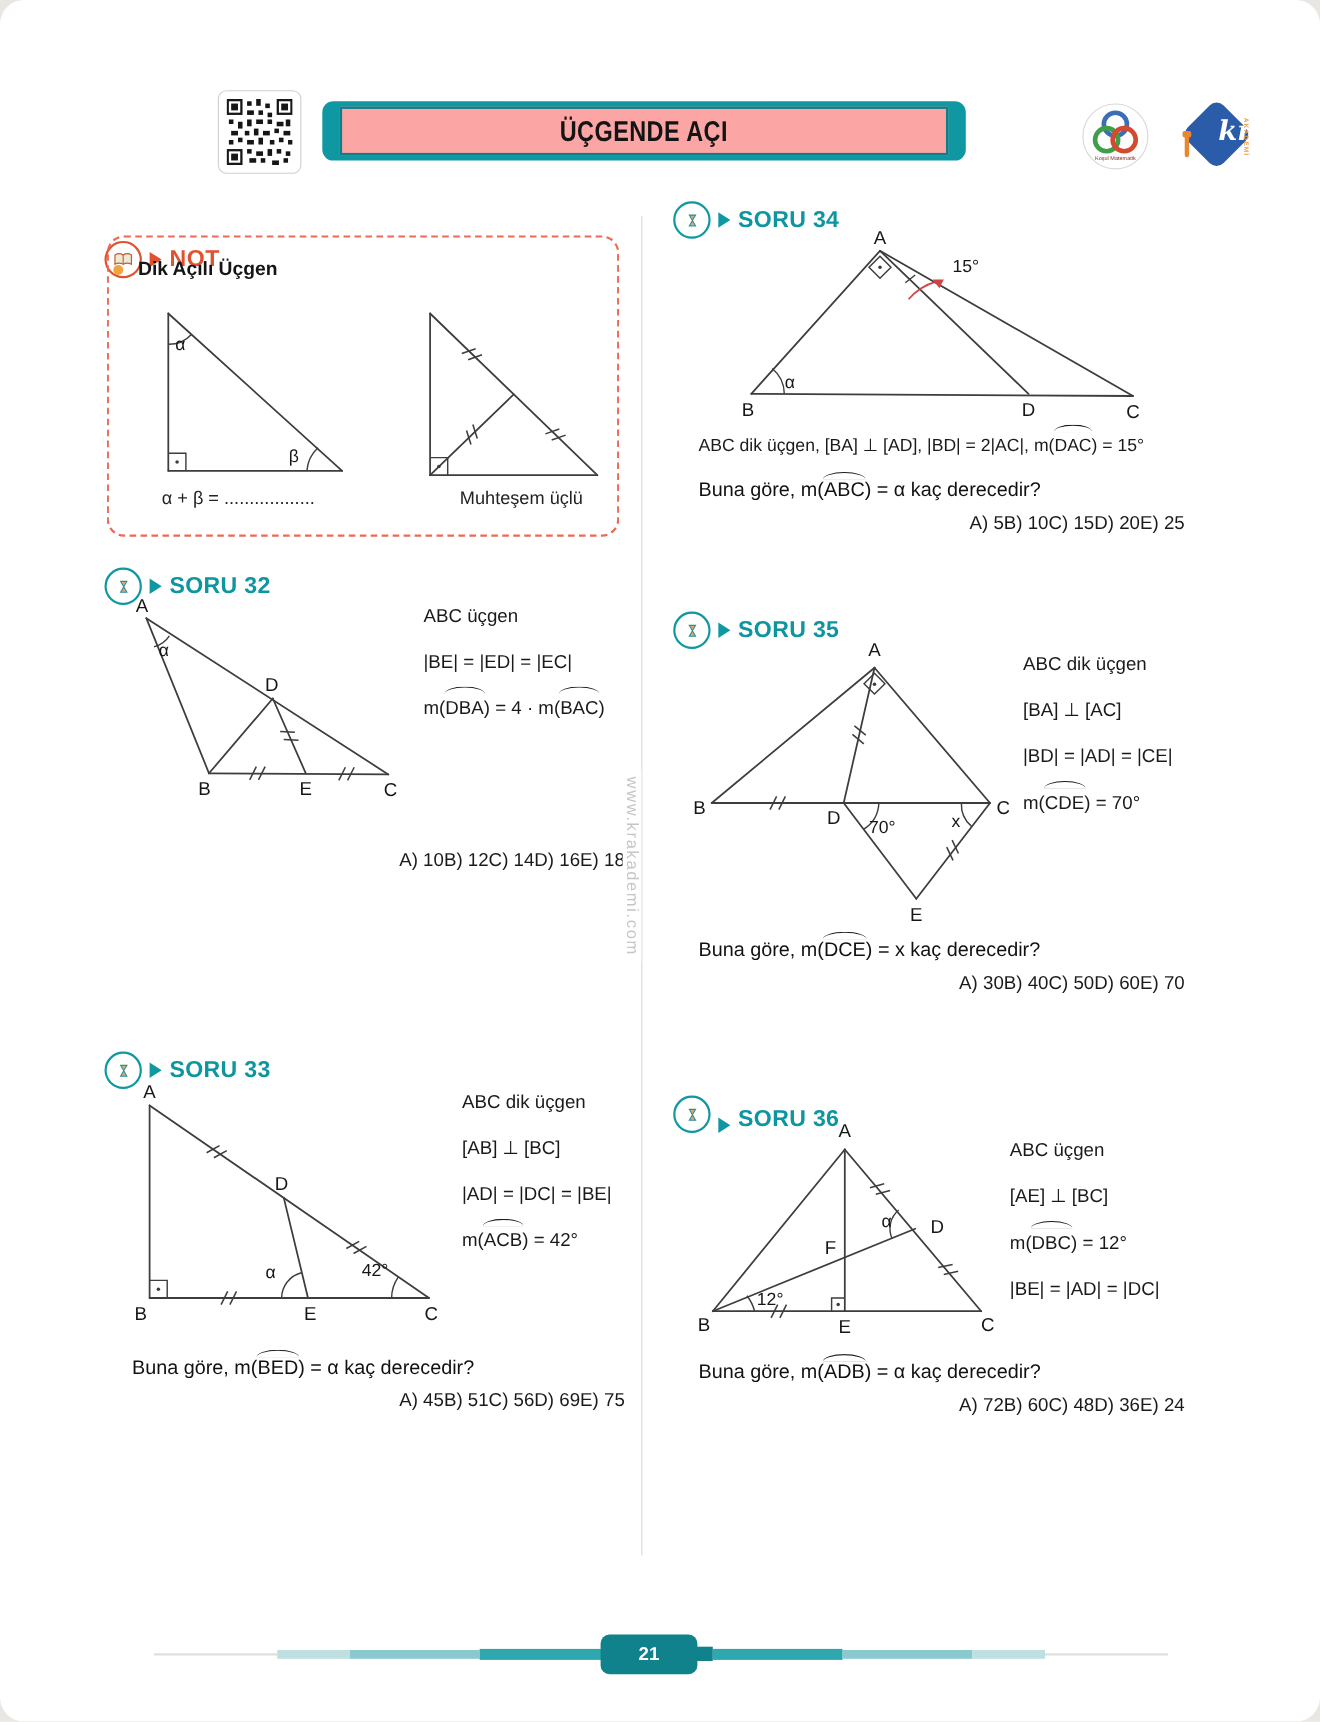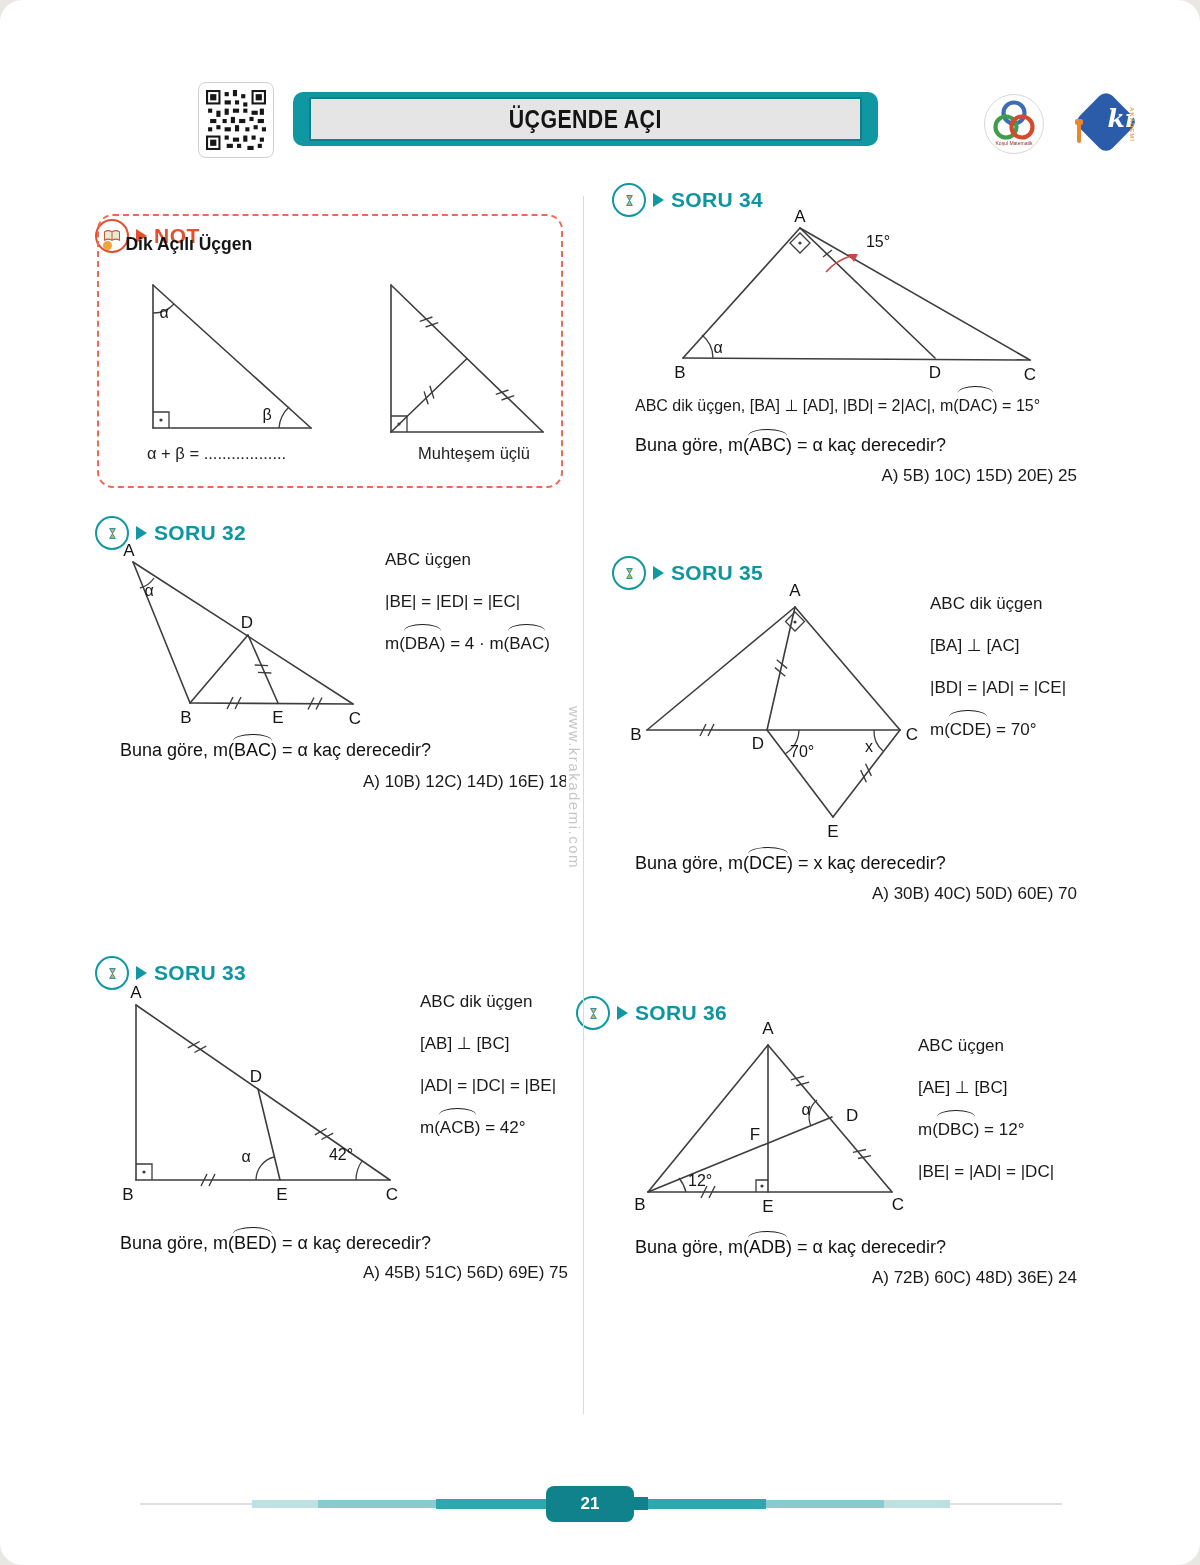--- a/index.html
+++ b/index.html
@@ -4,21 +4,21 @@
 <style>
   html,body{margin:0;padding:0;background:#e9e7e3;}
   .page{position:relative;width:1200px;height:1565px;background:#ffffff;border-radius:22px;
         font-family:"Liberation Sans",sans-serif;color:#1c1c1c;overflow:hidden;margin:0 auto;}
   .abs{position:absolute;}
 
   
   .qr-box{left:198px;top:82px;width:74px;height:74px;border:1px solid #cfcfcf;border-radius:8px;
           background:#fff;display:flex;align-items:center;justify-content:center;}
   .titlebar{left:293px;top:92px;width:585px;height:54px;background:#0f98a2;border-radius:10px;}
-  .titlebar-inner{position:absolute;left:16px;right:16px;top:5px;bottom:5px;background:#e5e5e5;
+  .titlebar-inner{position:absolute;left:16px;right:16px;top:5px;bottom:5px;background:#fca5a5;
           border:2px solid #0c7f8a;display:flex;align-items:center;justify-content:center;}
   .title-text{font-size:26px;font-weight:bold;color:#141414;letter-spacing:.5px;
           transform:scaleX(.82);white-space:nowrap;}
   .rings-logo{left:984px;top:94px;width:58px;height:58px;border:1px solid #d8d8d8;border-radius:50%;
           background:#fff;display:flex;align-items:center;justify-content:center;}
   .kr-wrap{left:1074px;top:90px;width:64px;height:64px;}
   .kr-diamond{position:absolute;left:9px;top:9px;width:46px;height:46px;background:#2a5caa;
           border-radius:9px;transform:rotate(45deg);}
   .kr-text{position:absolute;left:0;top:14px;width:64px;text-align:right;font-family:"DejaVu Serif",serif;
           font-style:italic;font-weight:bold;font-size:25px;color:#fff;}
@@ -252,21 +252,20 @@
     <text class="dlabel" x="255" y="181" text-anchor="middle">C</text>
     <text class="dlabel" x="147" y="85" text-anchor="middle">D</text>
   </svg>
 
   <div class="abs info-block" style="left:385px;top:538px;">
     <div class="info-line">ABC üçgen</div>
     <div class="info-line">|BE| = |ED| = |EC|</div>
     <div class="info-line"><span>m(</span><span class="arc">DBA</span><span>) = 4 · m(</span><span class="arc">BAC</span><span>)</span></div>
   </div>
 
-  <div class="abs q-line" style="left:120px;top:733px;"><span>Buna göre, m(</span><span class="arc">BAC</span><span>) = α kaç derecedir?</span></div>
   <div class="abs answers" style="left:120px;top:772px;width:448px;">
     <span>A) 10</span>
     <span>B) 12</span>
     <span>C) 14</span>
     <span>D) 16</span>
     <span>E) 18</span>
   </div>
 
   <div class="abs sec-head" style="left:95px;top:956px;">
     <span class="icon-ring ring-teal">
@@ -421,21 +420,21 @@
 
   <div class="abs q-line" style="left:635px;top:846px;"><span>Buna göre, m(</span><span class="arc">DCE</span><span>) = x kaç derecedir?</span></div>
   <div class="abs answers" style="left:635px;top:884px;width:442px;">
     <span>A) 30</span>
     <span>B) 40</span>
     <span>C) 50</span>
     <span>D) 60</span>
     <span>E) 70</span>
   </div>
 
-  <div class="abs sec-head" style="left:576px;top:996px;">
+  <div class="abs sec-head" style="left:612px;top:996px;align-items:flex-end;">
     <span class="icon-ring ring-teal">
       <svg width="17" height="17" viewBox="0 0 24 24">
           <path d="M8 5 H16 L12 12 L16 19 H8 L12 12 Z" fill="#d9aa6b" stroke="#2a8f98" stroke-width="1.4"></path>
         </svg>
     </span>
     <span class="tri tri-teal"></span>
     <span class="head-soru">SORU 36</span>
   </div>
 
   <svg class="abs diagram" style="left:628px;top:1022px;" width="300" height="200" viewBox="0 0 300 200">

